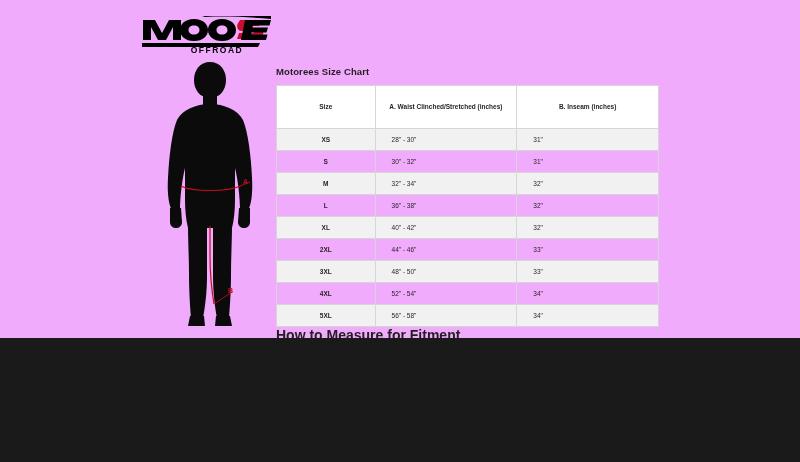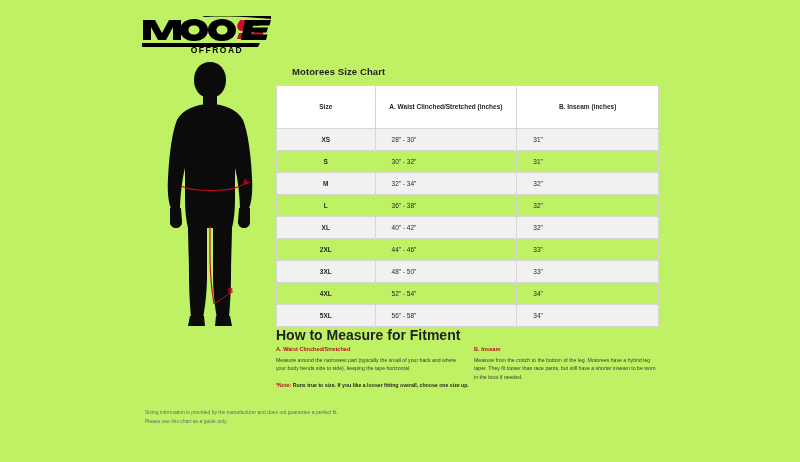--- a/index.html
+++ b/index.html
@@ -3,22 +3,22 @@
 <meta charset="utf-8">
 <style>
   html, body {
     margin: 0;
     padding: 0;
     background: #1a1a1a;
   }
   .page {
     position: relative;
     width: 800px;
-    height: 462px;
-    background: #bef264;
+    height: 338px;
+    background: #f0abfc;
     overflow: hidden;
     font-family: "Liberation Sans", sans-serif;
     color: #231f20;
   }
 
   
   .logo-wrap {
     position: absolute;
     left: 142px;
     top: 16px;
@@ -43,21 +43,21 @@
     font-weight: bold;
     color: #c00d1e;
     font-family: "Liberation Sans", sans-serif;
   }
   .meas-a { left: 243px; top: 178px; }
   .meas-b { left: 228px; top: 287px; }
 
   
   .chart-title {
     position: absolute;
-    left: 292px;
+    left: 276px;
     top: 66px;
     font-size: 9.5px;
     font-weight: bold;
     letter-spacing: .1px;
   }
 
   
   .size-table {
     position: absolute;
     left: 276px;

